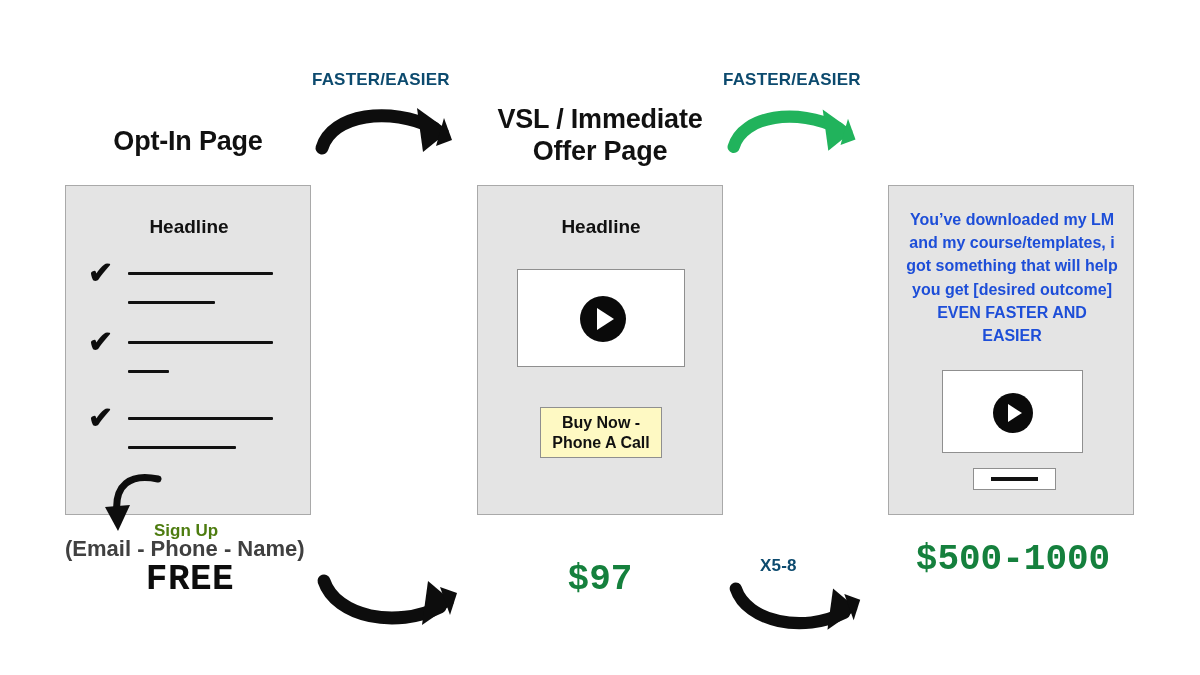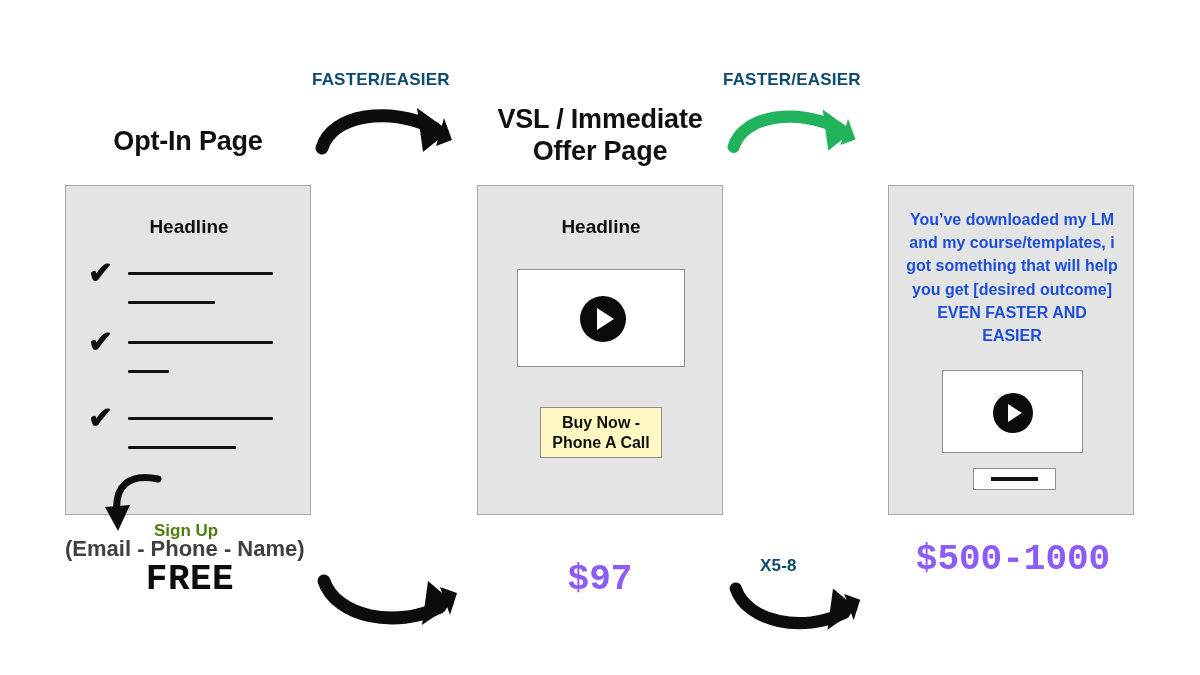--- a/index.html
+++ b/index.html
@@ -149,21 +149,21 @@
   
   .price {
     font-size: 36px;
     font-weight: bold;
     line-height: 1;
     white-space: nowrap;
     text-align: center;
     font-family: Liberation Mono, monospace;
   }
   .price-free { color: #0d0d0d; letter-spacing: 0.5px; }
-  .price-green { color: #8b5cf6; }
+  .price-green { color: #15803d; }
 
   svg { display: block; overflow: visible; }
 </style>
 </head>
 <body>
 
 <div class="stage">
 
   <div class="abs flow-label" style="left:312px; top:70px;">FASTER/EASIER</div>
 

